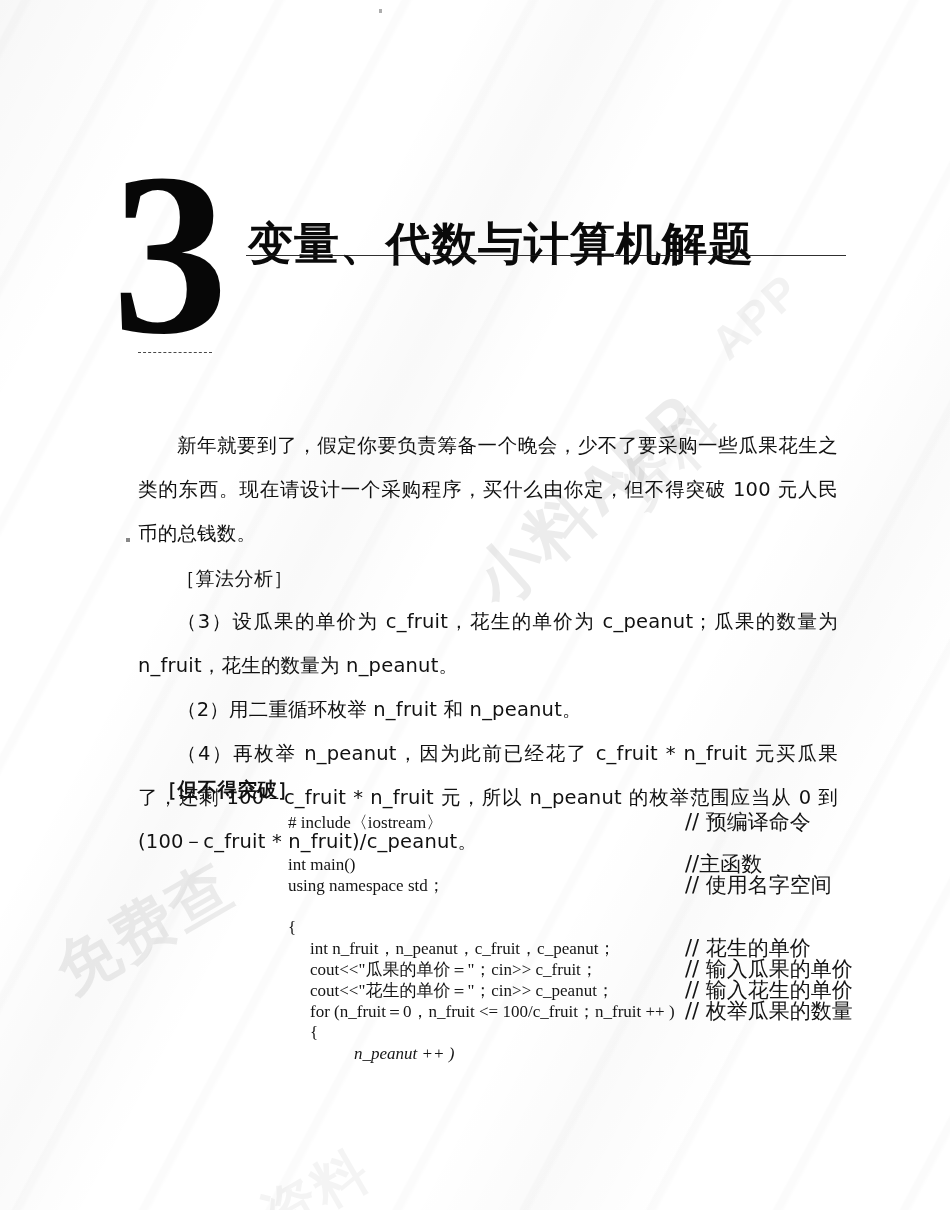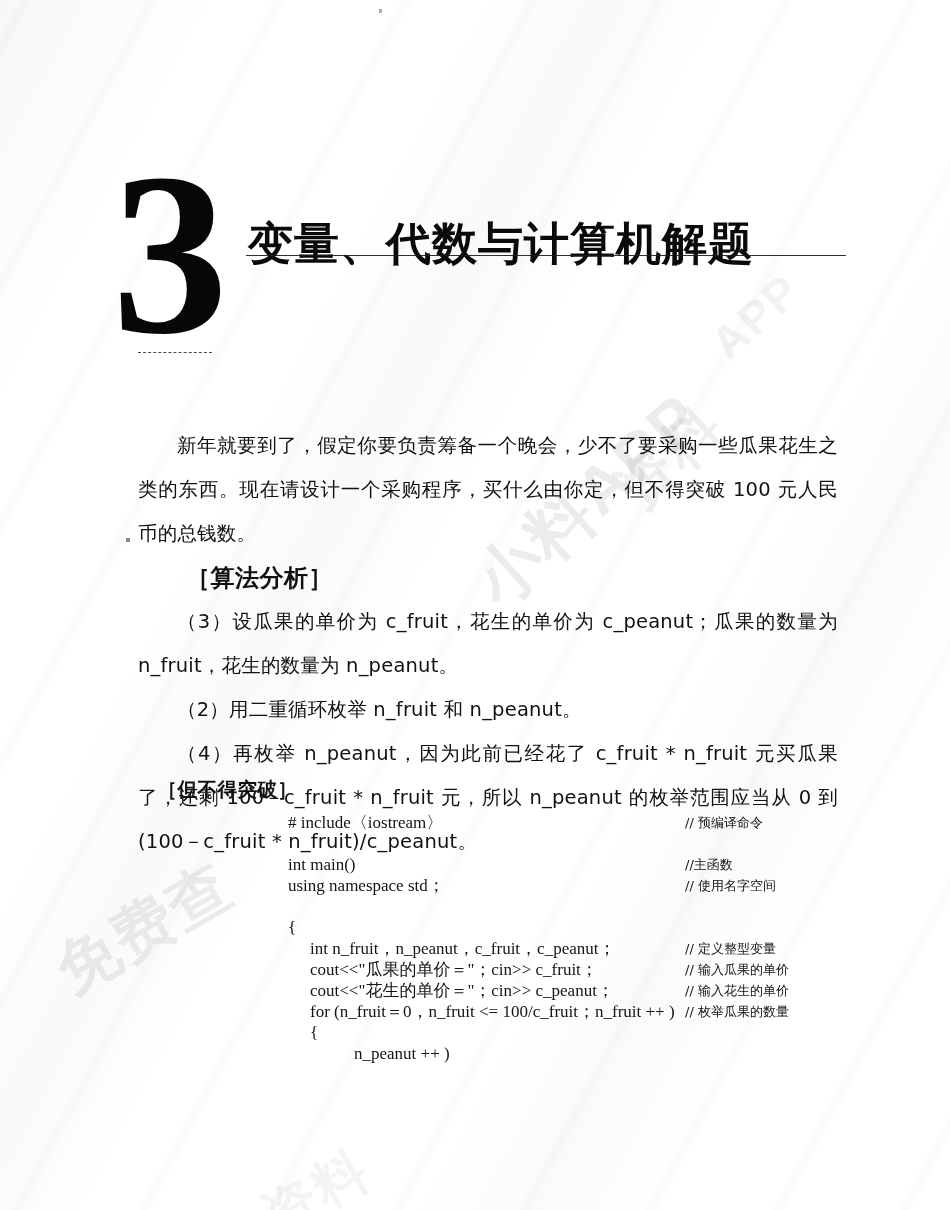--- a/index.html
+++ b/index.html
@@ -128,23 +128,23 @@
     color: #111111;
     text-align: justify;
     letter-spacing: 0.2px;
   }
   .prose p {
     margin: 0;
     text-indent: 2em;
   }
   .sec-label {
     margin: 0;
-    font-weight: 700;
+    font-weight: 400;
     text-indent: 1em;
-    font-size: 24px;
+    font-size: 19px;
     letter-spacing: 0.5px;
   }
 
   
   .code-head {
     position: absolute;
     left: 138px;
     top: 776px;
     width: 700px;
     font-family: "DejaVu Sans", "Liberation Sans", sans-serif;
@@ -169,27 +169,27 @@
     height: 21px;
     white-space: nowrap;
   }
   .cline.gap { height: 42px; }
   .ctext { display: inline-block; }
   .ccomment {
     position: absolute;
     left: 397px;
     top: 0;
     font-family: "DejaVu Sans", "Liberation Sans", sans-serif;
-    font-size: 13px;
+    font-size: 21px;
     white-space: nowrap;
     color: #141414;
   }
   .i1 { padding-left: 22px; }
   .i2 { padding-left: 44px; }
-  .i3 { padding-left: 66px; }
+  .i3 { padding-left: 66px; font-style: italic; }
 
   
   .speck {
     position: absolute;
     background: #6a6a6a;
     z-index: 6;
     pointer-events: none;
   }
   .speck-top  { left: 379px; top: 9px;   width: 3px; height: 4px; opacity: 0.55; }
   .speck-left { left: 126px; top: 538px; width: 4px; height: 4px; opacity: 0.8; }
@@ -222,21 +222,21 @@
       <p>（2）用二重循环枚举 n_fruit 和 n_peanut。</p>
       <p>（4）再枚举 n_peanut，因为此前已经花了 c_fruit * n_fruit 元买瓜果了，还剩 100－c_fruit * n_fruit 元，所以 n_peanut 的枚举范围应当从 0 到(100－c_fruit * n_fruit)/c_peanut。</p>
     </div>
 
     <div class="code-head">［但不得突破］</div>
     <div class="code" id="code-block">
         <div class="cline gap"><span class="ctext"># include〈iostream〉</span><span class="ccomment">// 预编译命令</span></div>
         <div class="cline"><span class="ctext">int main()</span><span class="ccomment">//主函数</span></div>
         <div class="cline gap"><span class="ctext">using namespace std；</span><span class="ccomment">// 使用名字空间</span></div>
         <div class="cline"><span class="ctext">{</span></div>
-        <div class="cline"><span class="ctext i1">int n_fruit，n_peanut，c_fruit，c_peanut；</span><span class="ccomment">// 定义整型变量</span></div>
+        <div class="cline"><span class="ctext i1">int n_fruit，n_peanut，c_fruit，c_peanut；</span><span class="ccomment">// 花生的单价</span></div>
         <div class="cline"><span class="ctext i1">cout&lt;&lt;"瓜果的单价＝"；cin&gt;&gt; c_fruit；</span><span class="ccomment">// 输入瓜果的单价</span></div>
         <div class="cline"><span class="ctext i1">cout&lt;&lt;"花生的单价＝"；cin&gt;&gt; c_peanut；</span><span class="ccomment">// 输入花生的单价</span></div>
         <div class="cline"><span class="ctext i1">for (n_fruit＝0，n_fruit &lt;= 100/c_fruit；n_fruit ++ )</span><span class="ccomment">// 枚举瓜果的数量</span></div>
         <div class="cline"><span class="ctext i1">{</span></div>
         <div class="cline"><span class="ctext i3">n_peanut ++ )</span></div>
       </div>
 
   </div>
 
   <div class="speck speck-top"></div>

